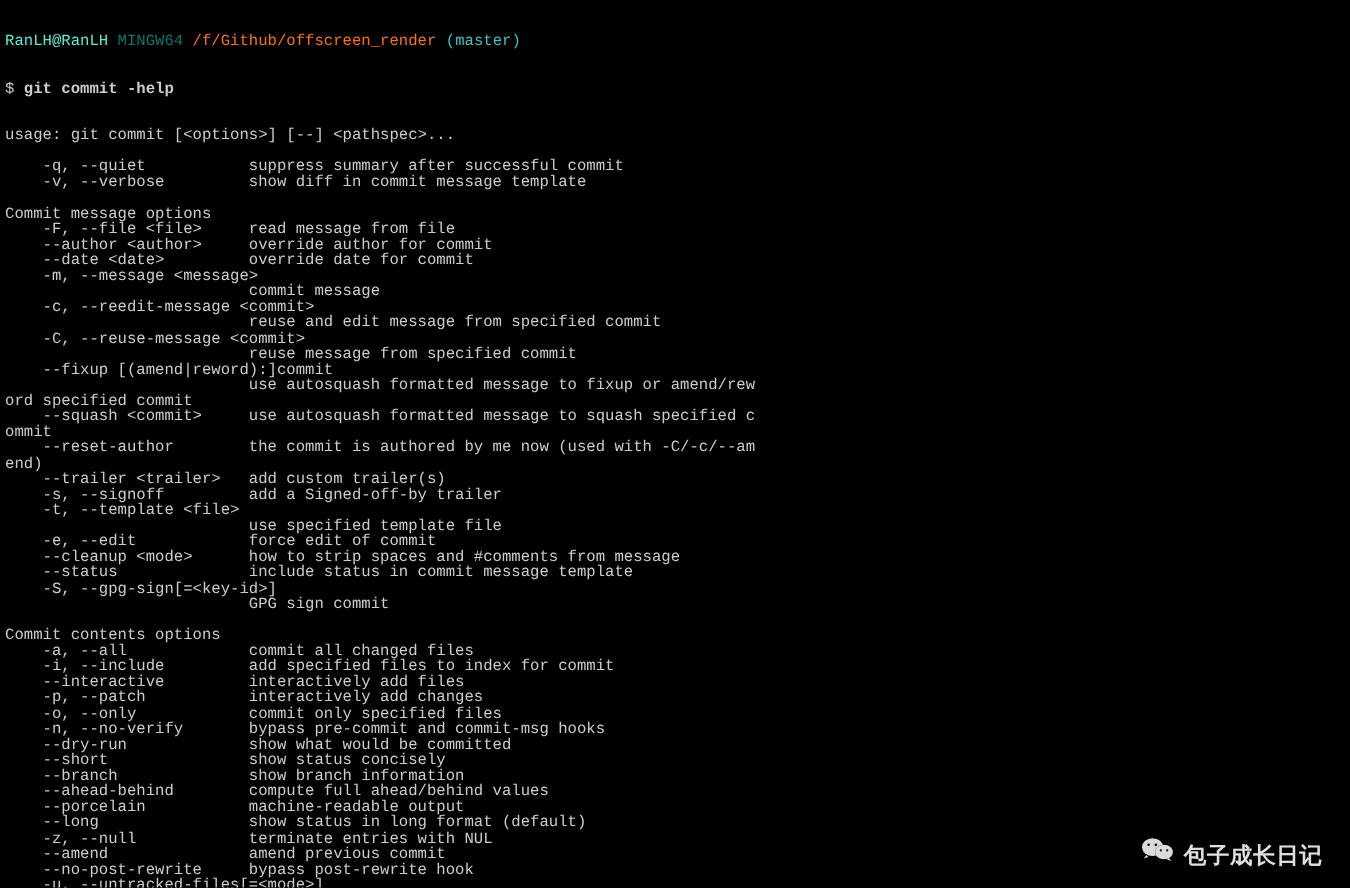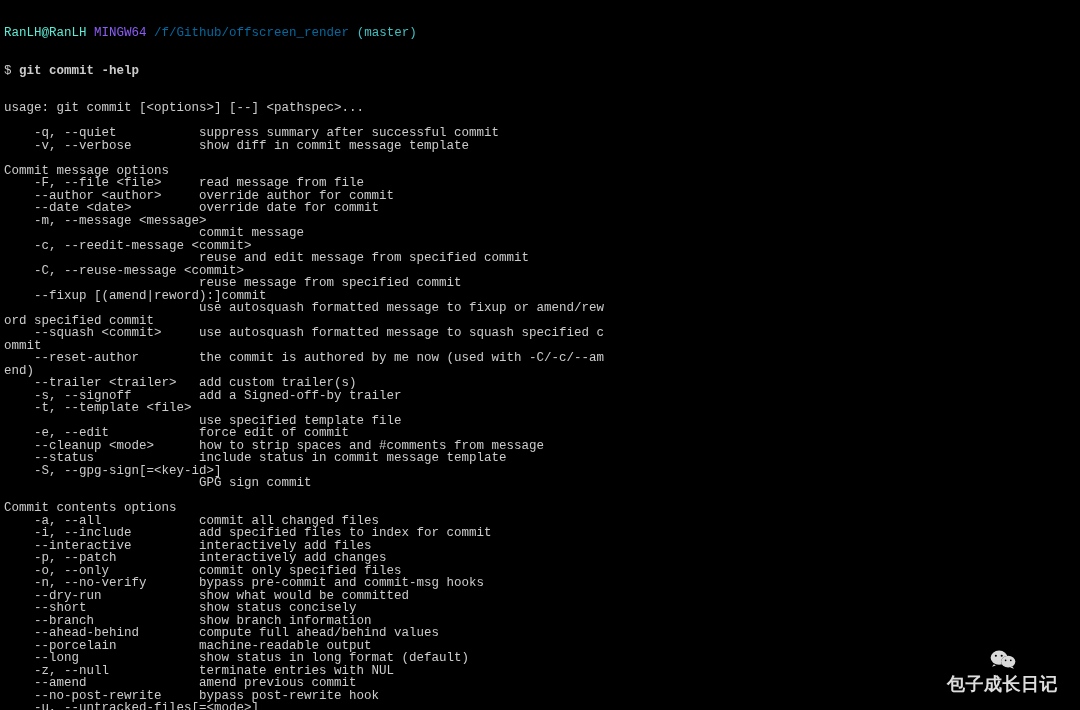--- a/index.html
+++ b/index.html
@@ -16,37 +16,36 @@
     position: relative;
   }
   .terminal {
     padding: 2px 4px;
     white-space: pre;
   }
   .prompt-line {
     white-space: pre;
   }
   .user { color: #5eead4; }
-  .host { color: #8b5cf6; }
-  .path { color: #0369a1; }
+  .host { color: #0f766e; }
+  .path { color: #f97316; }
   .branch { color: #40c0c0; margin-top: 12px; }
   .dollar { color: #ccc; }
   .cmd { color: #ccc; font-weight: bold; }
   .body { color: #ccc; white-space: pre; }
 
   .watermark {
     position: absolute;
     right: 22px;
     bottom: 20px;
     display: flex;
-    align-items: center;
+    align-items: flex-end;
     gap: 8px;
     color: #e6e6e6;
     opacity: 0.95;
-    flex-direction: column;
   }
   .watermark .icon {
     width: 26px;
     height: 22px;
     position: relative;
   }
   .watermark .icon svg {
     display: block;
   }
   .watermark .txt {

